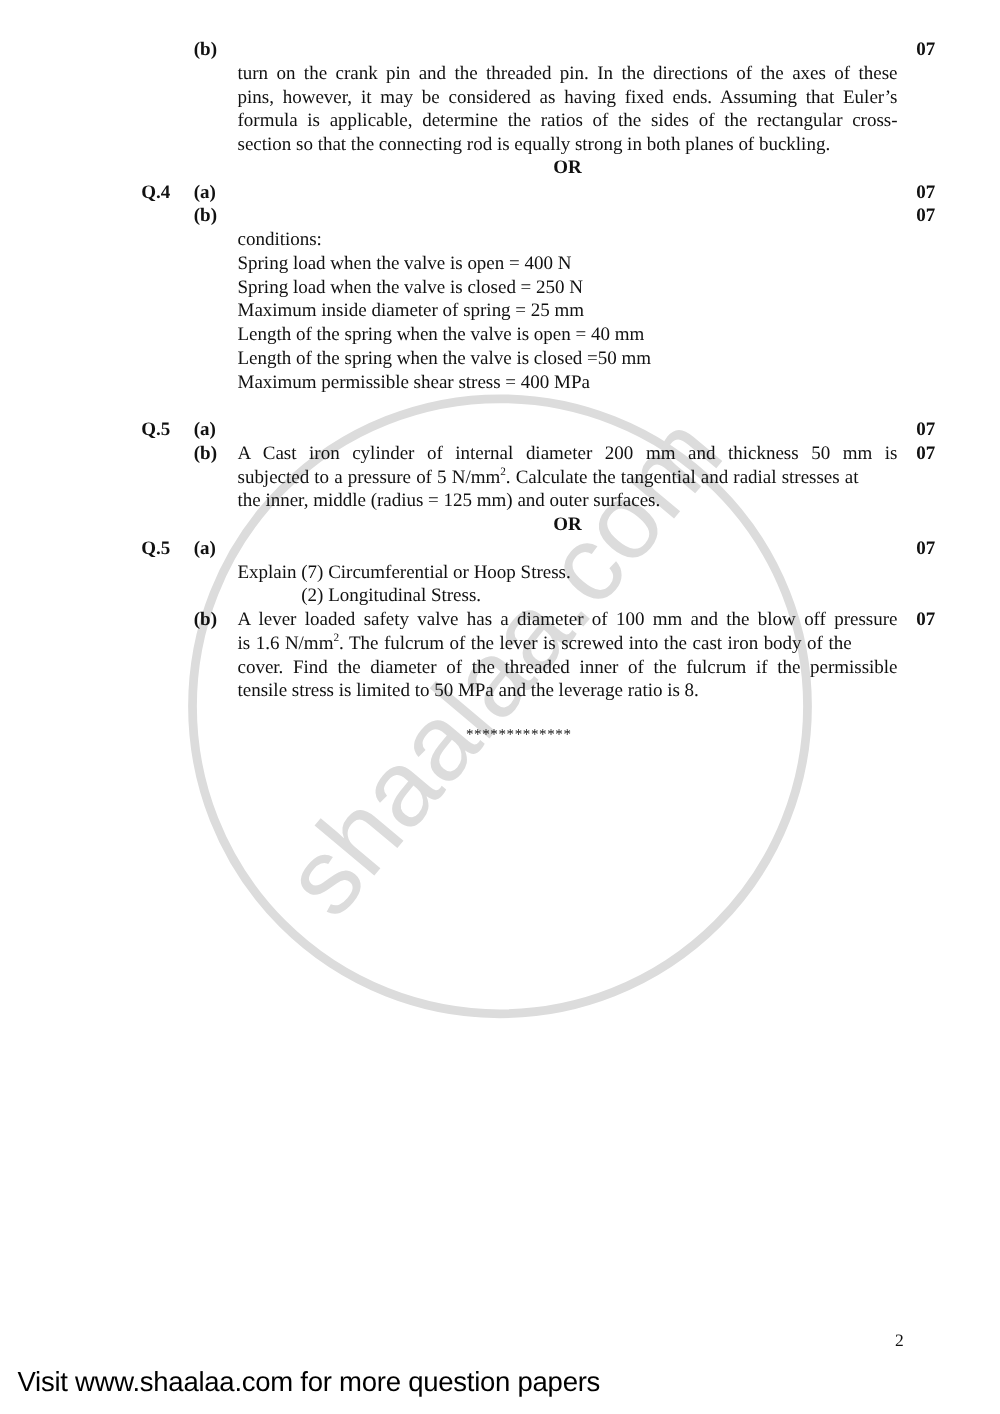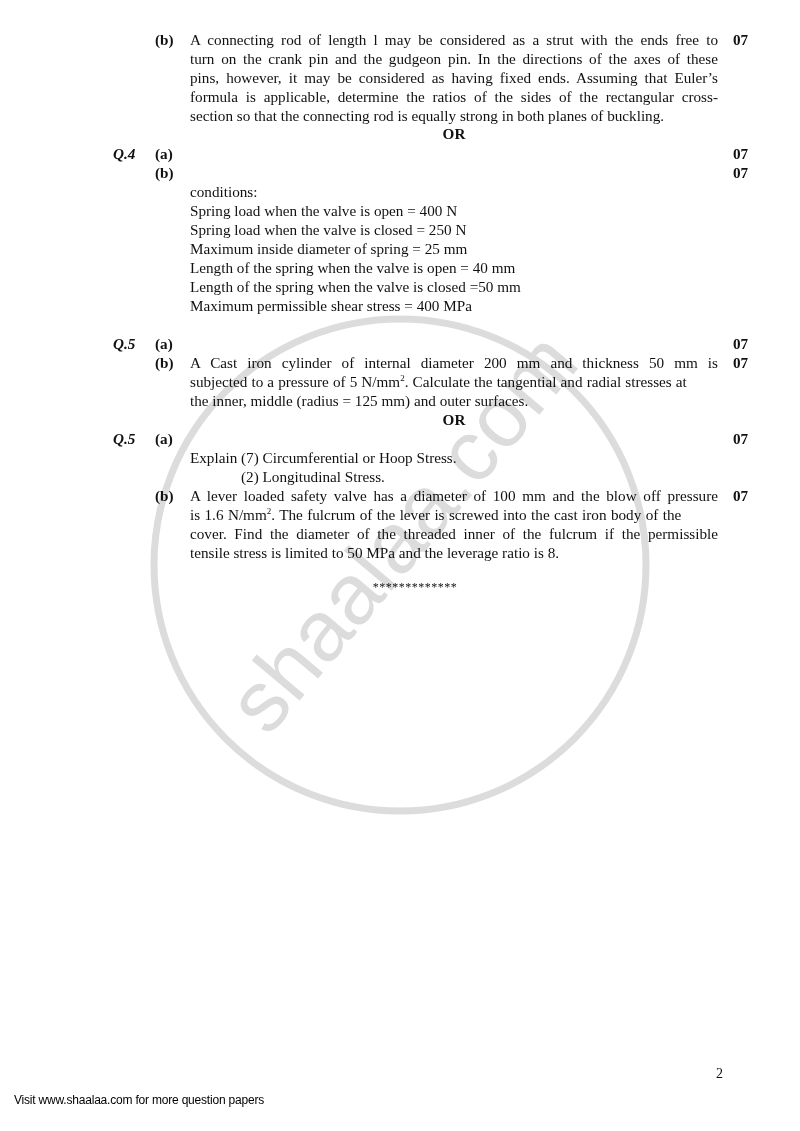--- a/index.html
+++ b/index.html
@@ -33,21 +33,20 @@
       left: 0;
       width: 800px;
       height: 19px;
       font-size: 15.2px;
       line-height: 19px;
     }
     .qno {
       position: absolute;
       left: 113px;
       font-weight: bold;
-      font-style: italic;
     }
     .part {
       position: absolute;
       left: 155px;
       font-weight: bold;
     }
     .txt {
       position: absolute;
       left: 190px;
       width: 528px;
@@ -92,42 +91,41 @@
       position: absolute;
       left: 716px;
       top: 1066px;
       font-size: 14px;
     }
     .footer {
       position: absolute;
       left: 14px;
       top: 1093px;
       font-family: "Liberation Sans", sans-serif;
-      font-size: 12px;
+      font-size: 22px;
       color: #000;
       letter-spacing: -0.2px;
     }
   </style>
 </head>
 <body>
 
 <svg class="watermark" viewBox="0 0 800 1131" xmlns="http://www.w3.org/2000/svg">
   <circle cx="400" cy="565" r="246" fill="none" stroke="#dcdcdc" stroke-width="7"></circle>
   <text x="0" y="0" transform="translate(268,738) rotate(-50)" font-family="Liberation Sans, sans-serif" font-size="86" fill="#dcdcdc">shaalaa.com</text>
 </svg>
 
 <div class="content">
 
   <div class="row" style="top:30px">
     <span class="part">(b)</span>
-    <span class="txt justify">A connecting rod of length l may be considered as a strut with the ends free to</span>
     <span class="marks">07</span>
   </div>
   <div class="row" style="top:49px">
-      <span class="txt justify">turn on the crank pin and the gudgeon pin. In the directions of the axes of these</span>
+      <span class="txt justify">turn on the crank pin and the threaded pin. In the directions of the axes of these</span>
     </div>
   <div class="row" style="top:68px">
       <span class="txt justify">pins, however, it may be considered as having fixed ends. Assuming that Euler’s</span>
     </div>
   <div class="row" style="top:87px">
       <span class="txt justify">formula is applicable, determine the ratios of the sides of the rectangular cross-</span>
     </div>
   <div class="row" style="top:106px">
       <span class="txt">section so that the connecting rod is equally strong in both planes of buckling.</span>
     </div>

